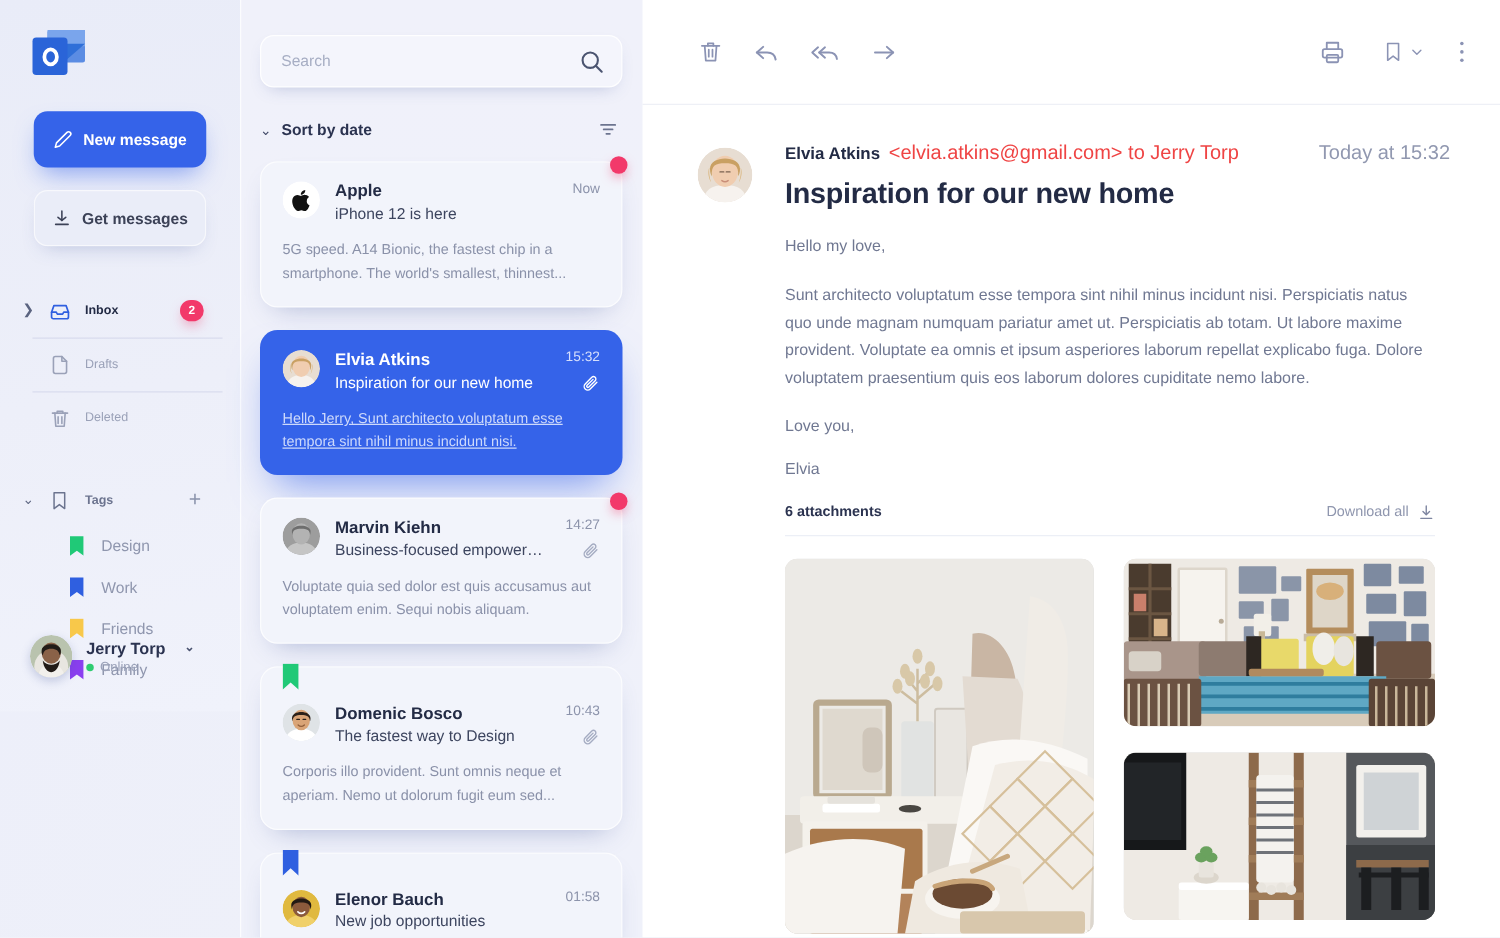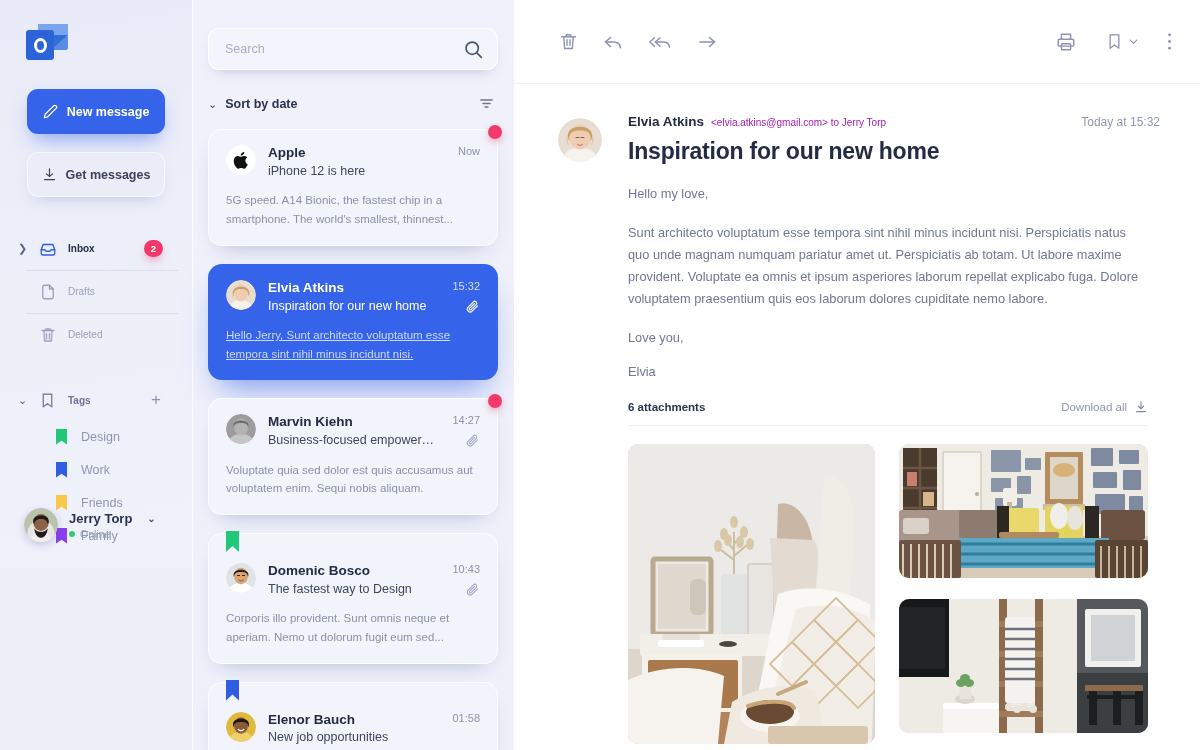--- a/index.html
+++ b/index.html
@@ -220,22 +220,22 @@
   }
   .tgroup { display: flex; align-items: center; gap: 22px; }
   .tgroup.right { margin-left: auto; gap: 28px; }
   .ticon { cursor: pointer; display: flex; align-items: center; gap: 4px; }
   .rbody { padding: 30px 40px 0 44px; }
   .mhead { display: flex; gap: 26px; }
   .mav { width: 44px; height: 44px; border-radius: 50%; overflow: hidden; flex: 0 0 44px; margin-top: 4px;}
   .mmeta { flex: 1; }
   .mline1 { display: flex; align-items: baseline; }
   .msender { font-size: 13.5px; font-weight: 700; color: #232b45; }
-  .mto { font-size: 10px; color: #a21caf; margin-left: 7px; }
-  .mdate { margin-left: auto; font-size: 12px; color: #9198b0; }
+  .mto { font-size: 16px; color: #ef4444; margin-left: 7px; }
+  .mdate { margin-left: auto; font-size: 16px; color: #9198b0; }
   .msubject { font-size: 23px; font-weight: 600; color: #232b45; margin-top: 9px; letter-spacing: -.2px;}
   .mtext { margin: 18px 0 0 70px; max-width: 520px; }
   .mtext p { font-size: 12.8px; line-height: 1.72; color: #707892; margin-bottom: 17px; }
   .attach-head {
     margin: 12px 0 0 70px; max-width: 520px;
     display: flex; align-items: center;
     padding-bottom: 11px; border-bottom: 1px solid #eceff6;
   }
   .attach-count { font-size: 11.5px; font-weight: 700; color: #2b3350; }
   .dl-all { margin-left: auto; font-size: 11.5px; color: #8f96ae; display: flex; align-items: center; gap: 7px; cursor: pointer;}

